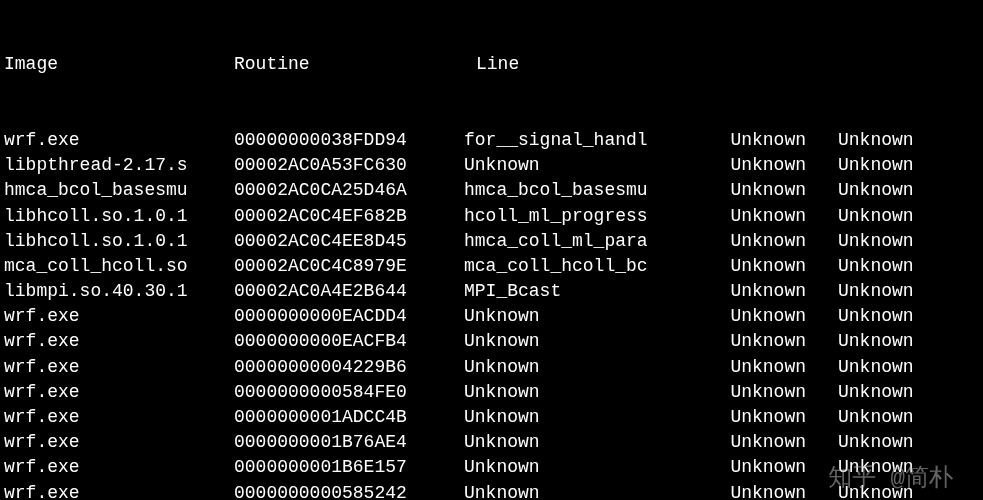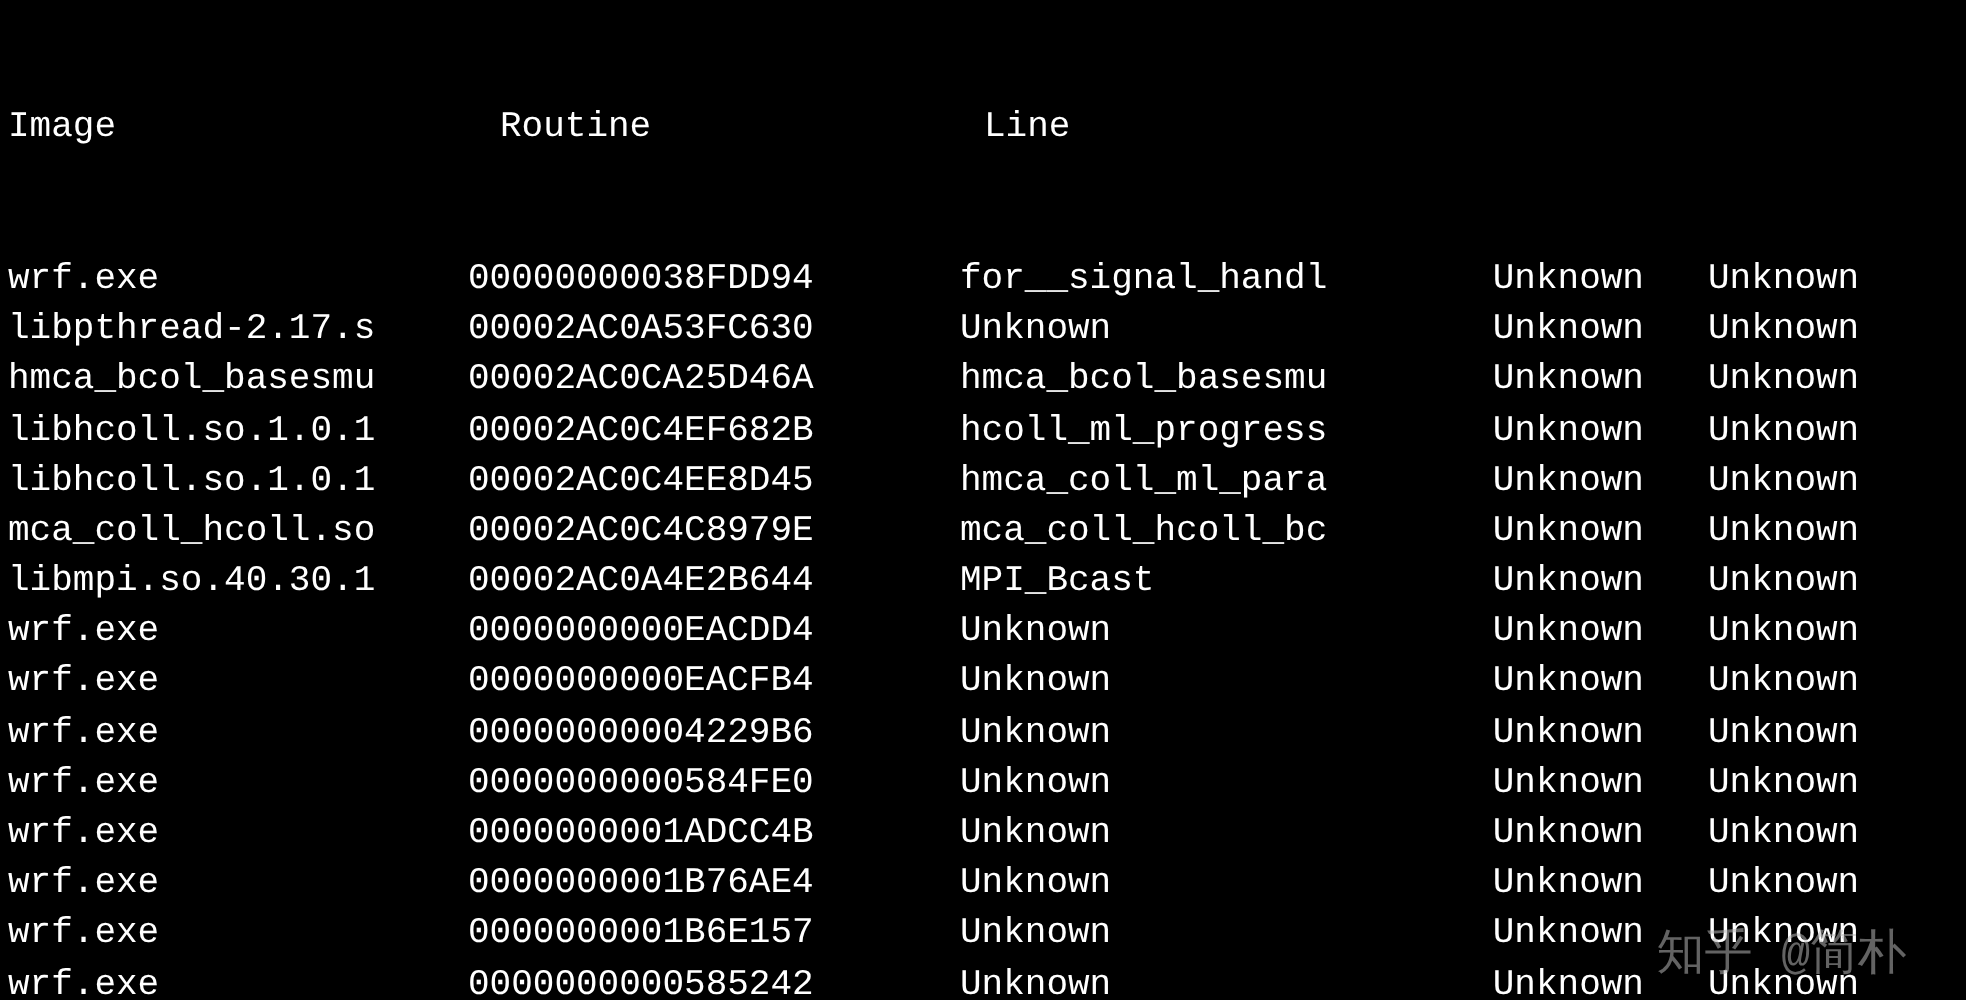--- a/index.html
+++ b/index.html
@@ -30,21 +30,20 @@
       width: 218px;
       flex-shrink: 0;
     }
     .col-pc {
       width: 218px;
       flex-shrink: 0;
     }
     .col-routine {
       width: 230px;
       flex-shrink: 0;
-      margin-left: 16px;
     }
     .col-line {
       width: 120px;
       flex-shrink: 0;
       text-align: right;
       padding-right: 20px;
     }
     .col-source {
       flex: 1;
     }

